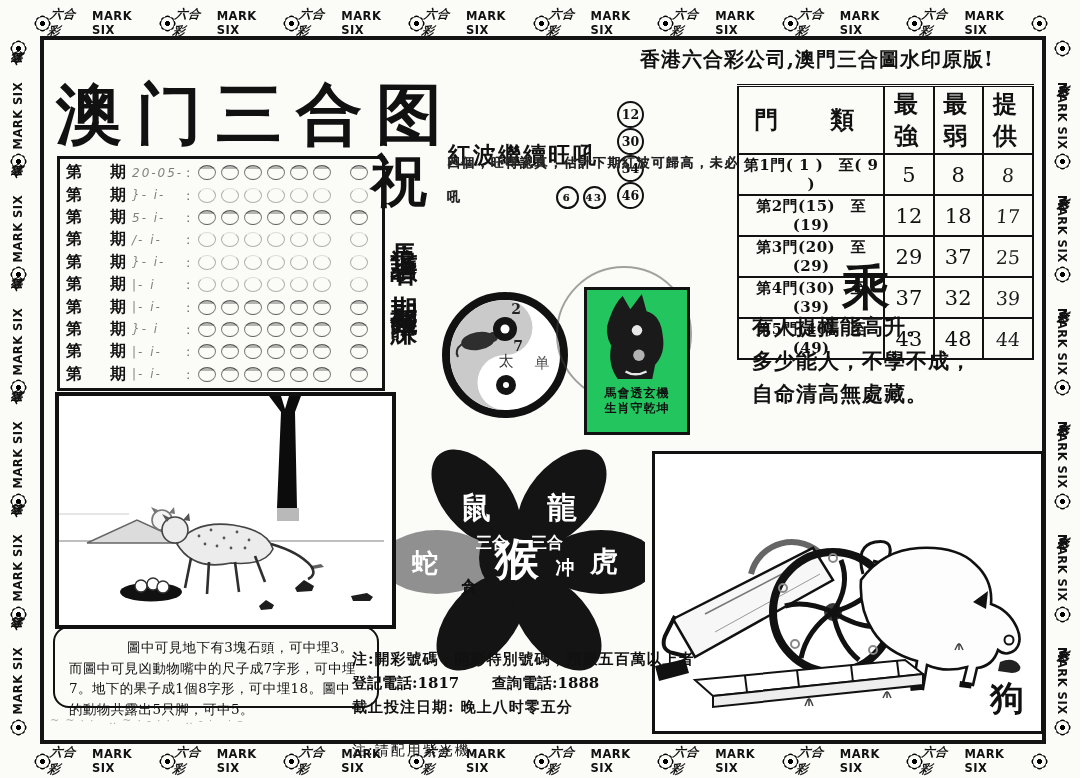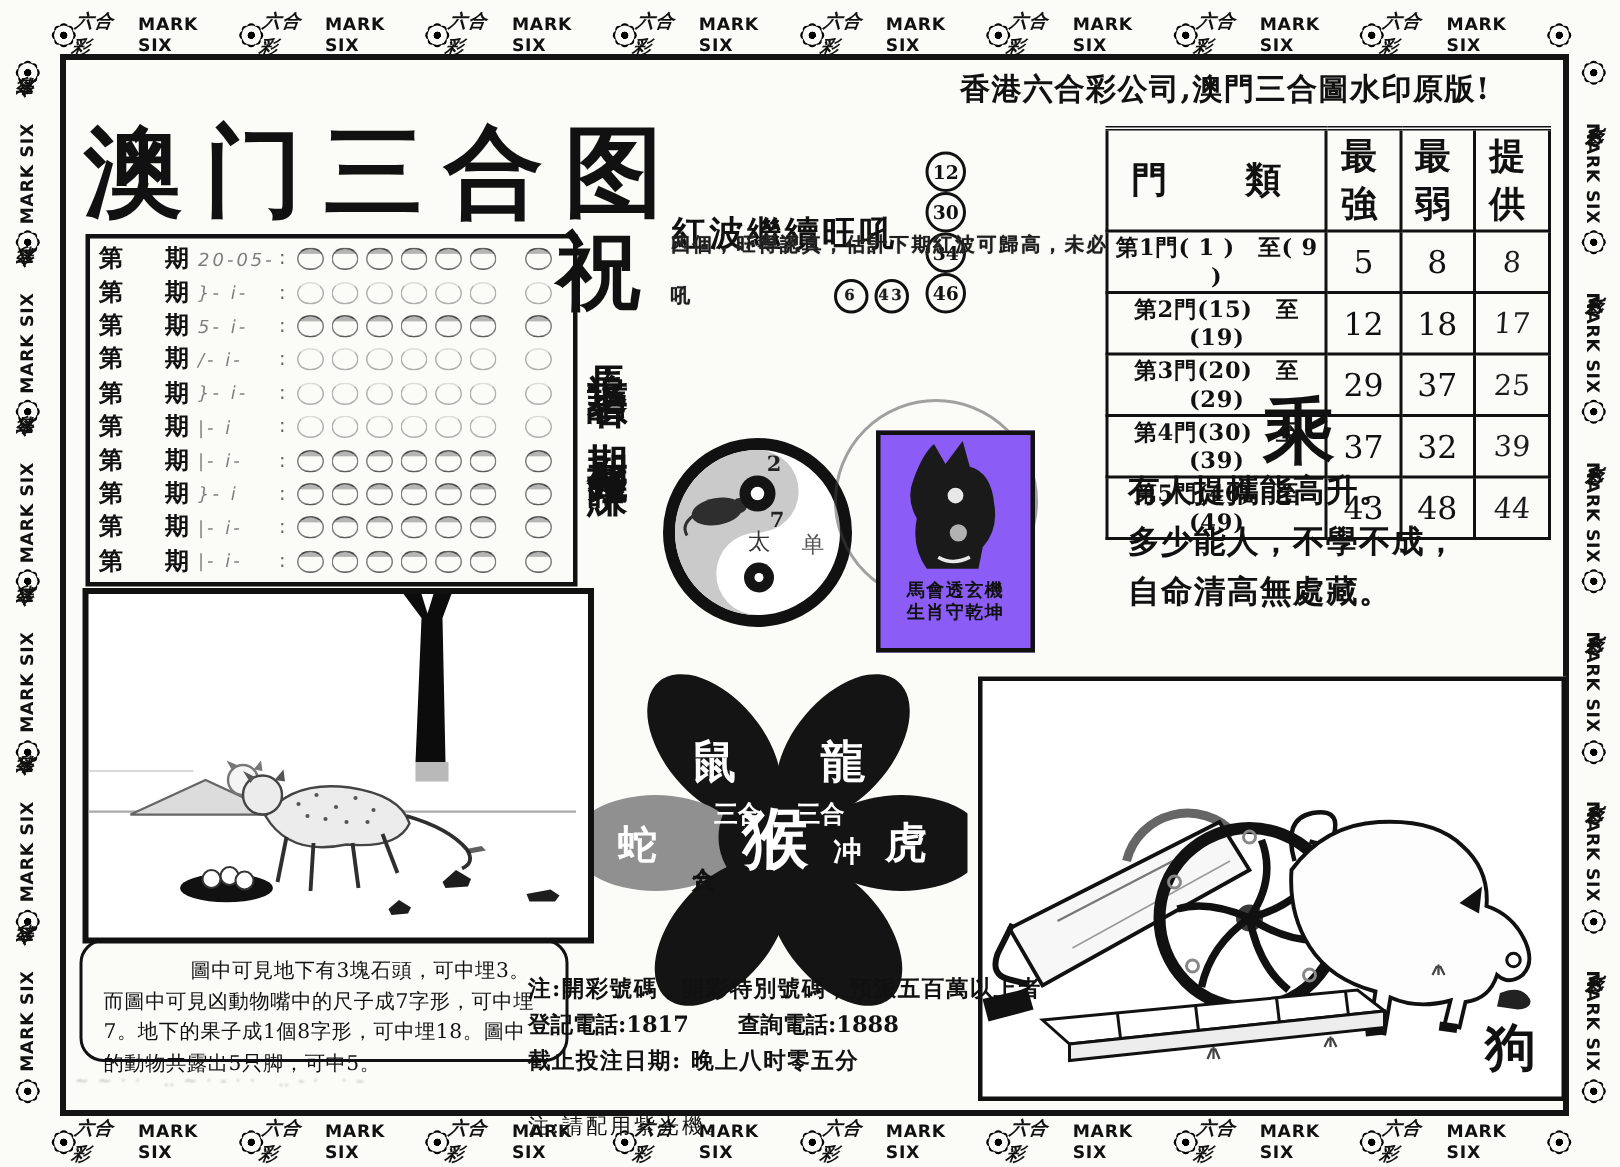--- a/index.html
+++ b/index.html
@@ -76,21 +76,21 @@
     align-items:center;justify-content:center;font-size:7.5px;font-weight:700;margin:0 1px;flex:0 0 auto;}
   .cnum-sm{width:19px;height:19px;border:2px solid #111;border-radius:50%;display:inline-flex;align-items:center;
     justify-content:center;font-size:10px;font-weight:800;margin:0 2px;flex:0 0 auto;}
   .rw-gap{display:inline-block;width:92px;}
   
   .poem-big{left:842px;top:256px;font-size:48px;font-weight:800;font-family:"DejaVu Serif","Liberation Serif",serif;}
   .poem-lines{left:752px;top:310px;font-size:21px;font-weight:600;line-height:33.5px;letter-spacing:1px;
     font-family:"DejaVu Serif","Liberation Serif",serif;}
   
   .stamp-ring{left:556px;top:266px;width:132px;height:132px;border:2px solid rgba(70,70,70,.5);border-radius:50%;}
-  .stamp-box{left:584px;top:287px;width:100px;height:142px;border:3px solid #111;background:#8b5cf6;
+  .stamp-box{left:584px;top:287px;width:100px;height:142px;border:3px solid #111;background:#22c55e;
     display:flex;flex-direction:column;align-items:center;}
   .stamp-text{font-size:12px;font-weight:800;line-height:15px;letter-spacing:1px;text-align:center;
     font-family:"DejaVu Serif","Liberation Serif",serif;}
   
   .pic-left{left:55px;top:392px;width:333px;height:229px;border:4px solid #111;background:#fff;}
   .pic-right{left:652px;top:451px;width:386px;height:277px;border:3px solid #111;background:#fff;}
   
   .riddle{left:53px;top:626px;width:326px;height:82px;border:2.5px solid #111;border-radius:16px;
     padding:7px 12px;box-sizing:border-box;}
   .riddle p{margin:2px;font-size:13.5px;font-weight:400;line-height:20.5px;text-indent:58px;

